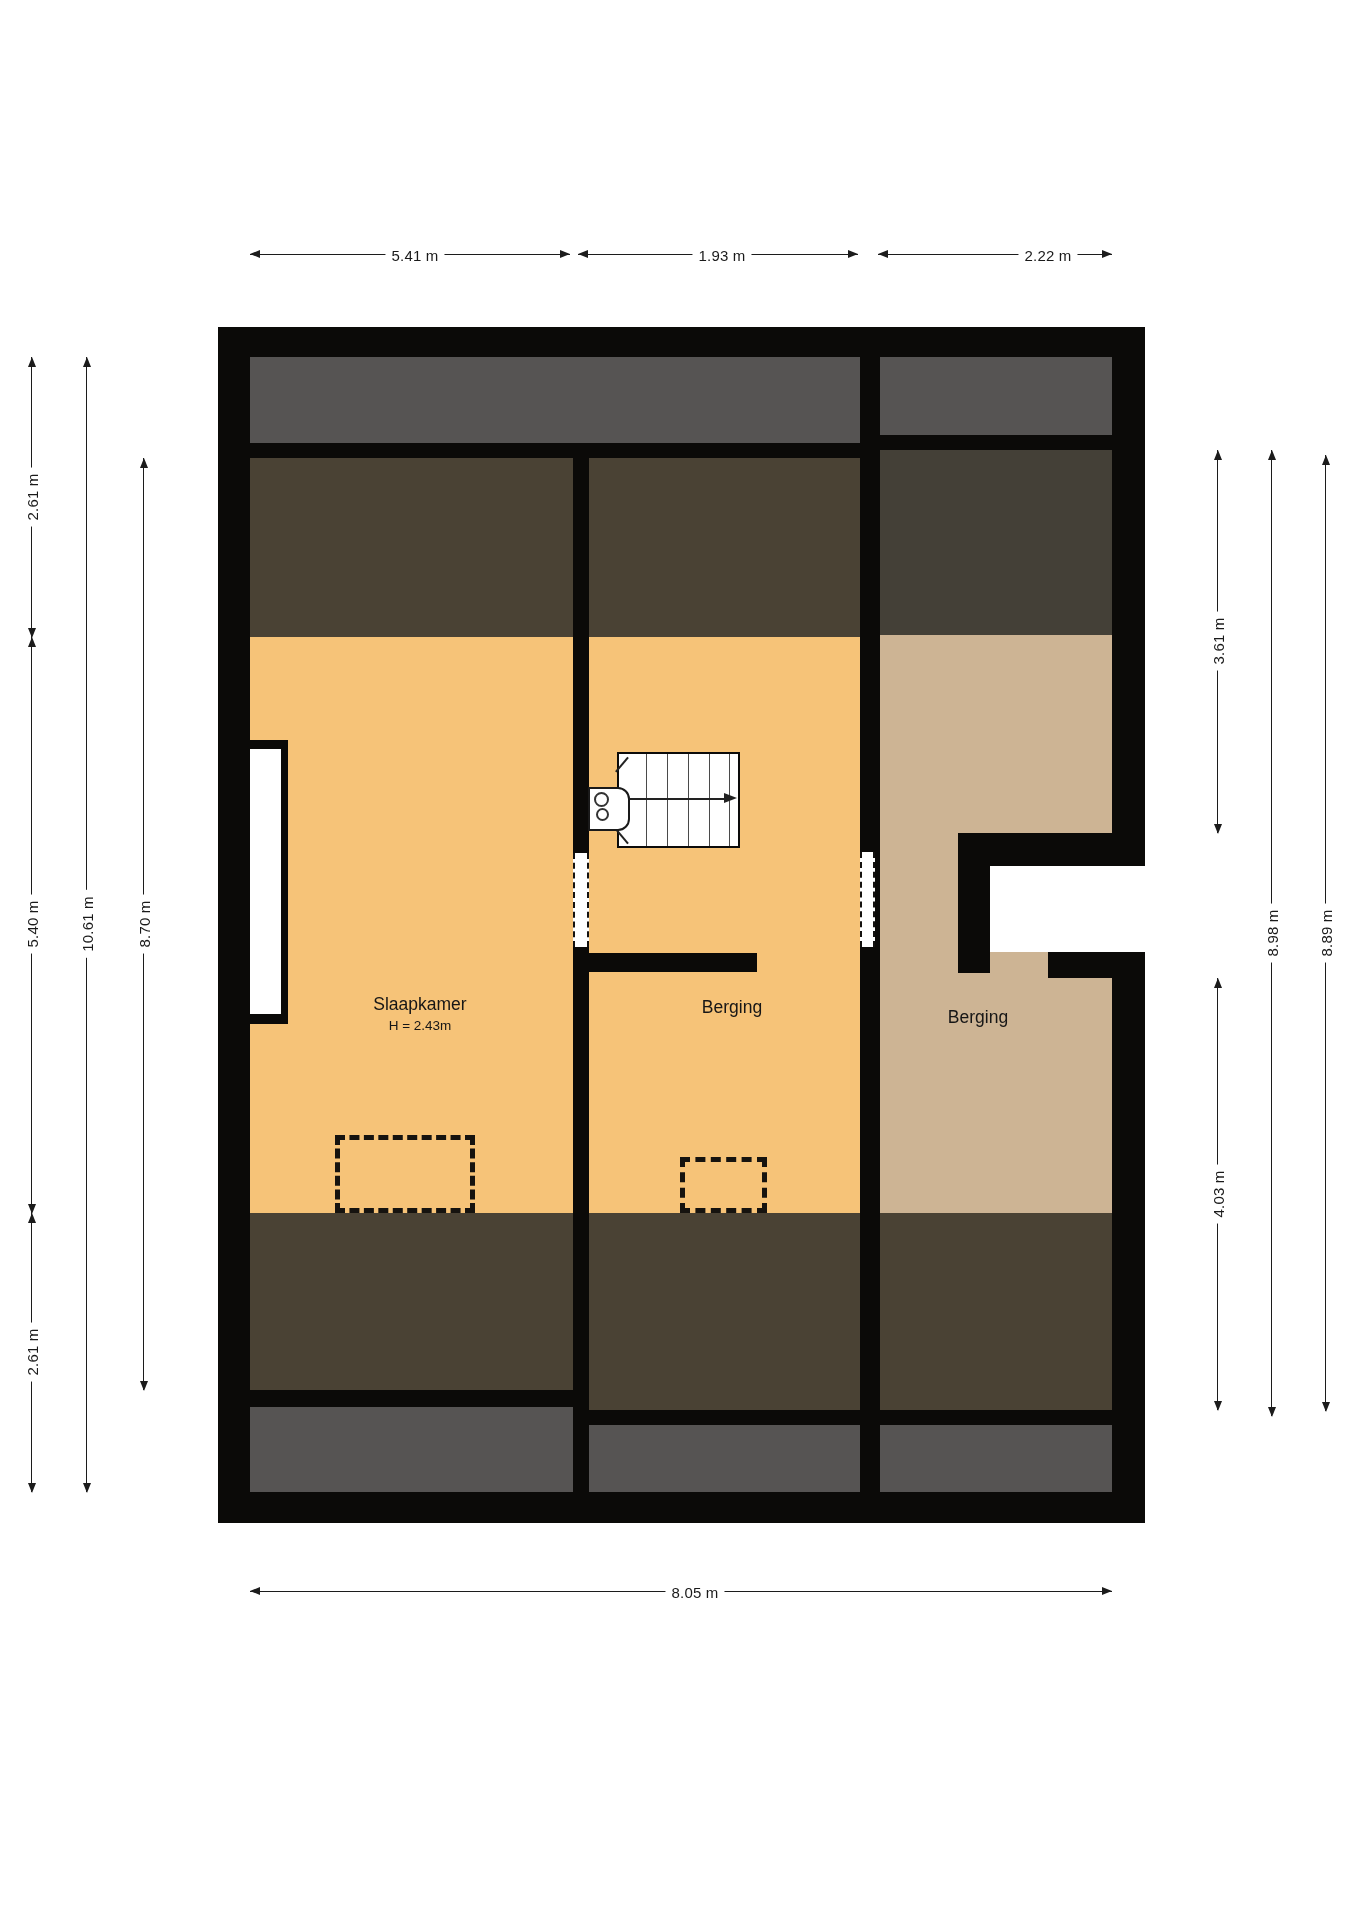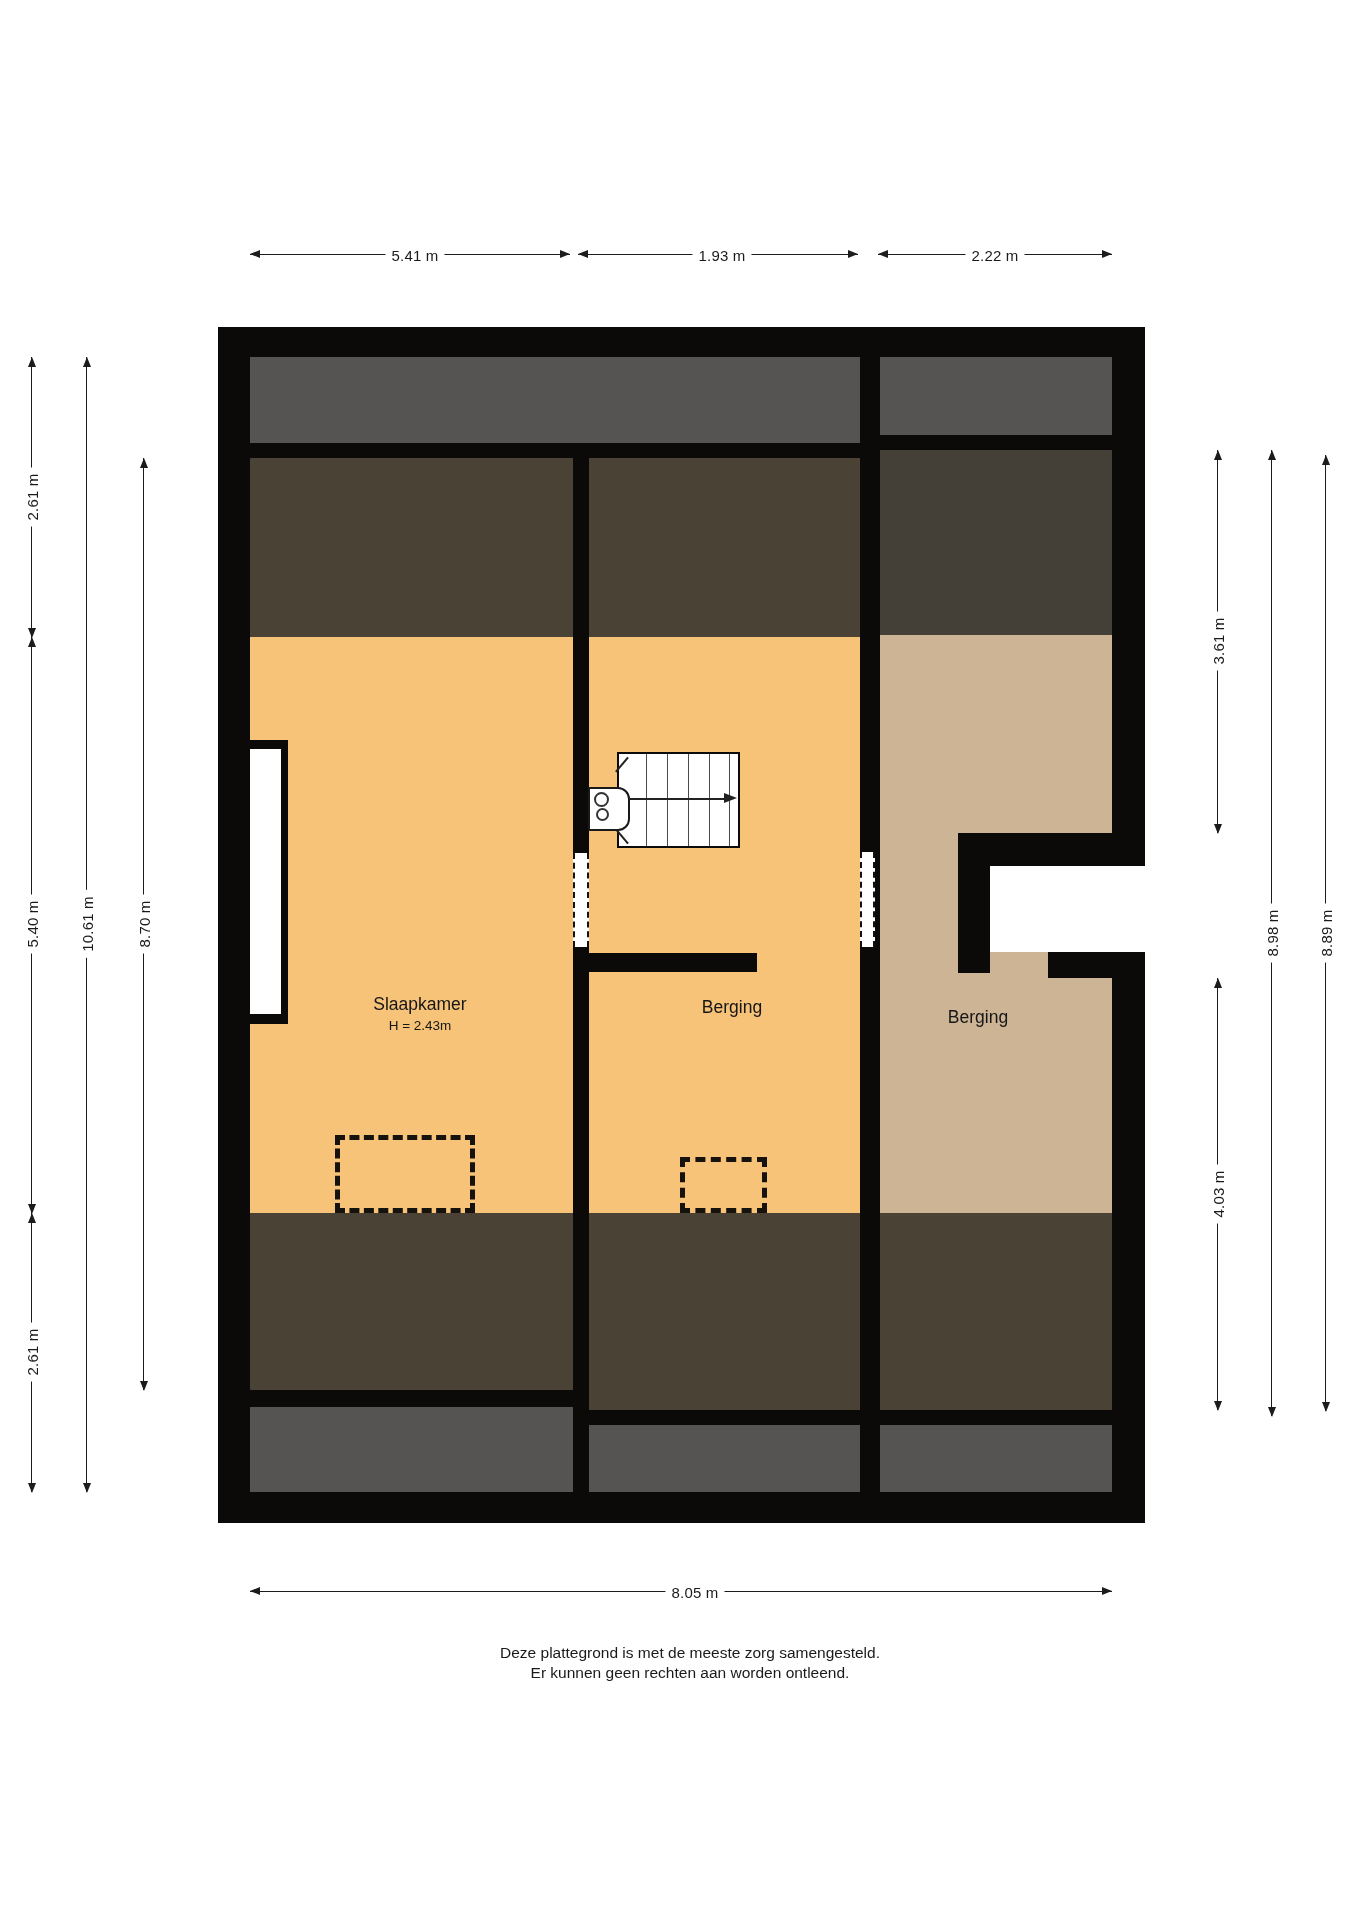--- a/index.html
+++ b/index.html
@@ -89,21 +89,21 @@
   <div class="dlab" style="left:415px;top:255px;">5.41 m</div>
 
   <div class="hline" style="left:578px;top:254px;width:280px;"></div>
   <div class="arr l" style="left:578px;top:250px;"></div>
   <div class="arr r" style="left:848px;top:250px;"></div>
   <div class="dlab" style="left:722px;top:255px;">1.93 m</div>
 
   <div class="hline" style="left:878px;top:254px;width:234px;"></div>
   <div class="arr l" style="left:878px;top:250px;"></div>
   <div class="arr r" style="left:1102px;top:250px;"></div>
-  <div class="dlab" style="left:995px;top:255px;">2.22 m</div>
+  <div class="dlab" style="left:1048px;top:255px;">2.22 m</div>
 
   <div class="hline" style="left:250px;top:1591px;width:862px;"></div>
   <div class="arr l" style="left:250px;top:1587px;"></div>
   <div class="arr r" style="left:1102px;top:1587px;"></div>
   <div class="dlab" style="left:695px;top:1592px;">8.05 m</div>
 
   <div class="vline" style="left:31px;top:357px;height:1135px;"></div>
   <div class="arr u" style="left:28px;top:357px;"></div>
   <div class="arr d" style="left:28px;top:628px;"></div>
   <div class="arr u" style="left:28px;top:637px;"></div>
@@ -137,18 +137,14 @@
   <div class="vline" style="left:1271px;top:450px;height:966px;"></div>
   <div class="arr u" style="left:1268px;top:450px;"></div>
   <div class="arr d" style="left:1268px;top:1407px;"></div>
   <div class="dlab vert" style="left:1272px;top:933px;">8.98 m</div>
 
   <div class="vline" style="left:1325px;top:455px;height:956px;"></div>
   <div class="arr u" style="left:1322px;top:455px;"></div>
   <div class="arr d" style="left:1322px;top:1402px;"></div>
   <div class="dlab vert" style="left:1326px;top:933px;">8.89 m</div>
 
-  <div class="footer">
-    <div>Deze plattegrond is met de meeste zorg samengesteld.</div>
-    <div>Er kunnen geen rechten aan worden ontleend.</div>
-  </div>
 
 </div>
 
 </body></html>

